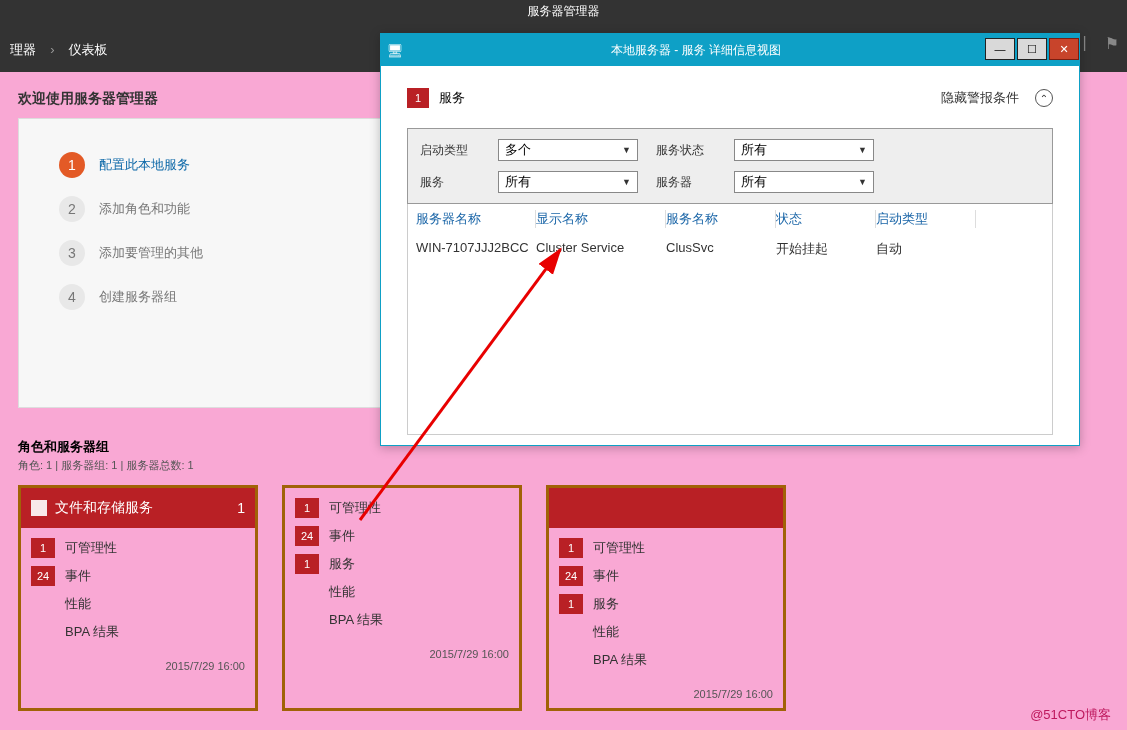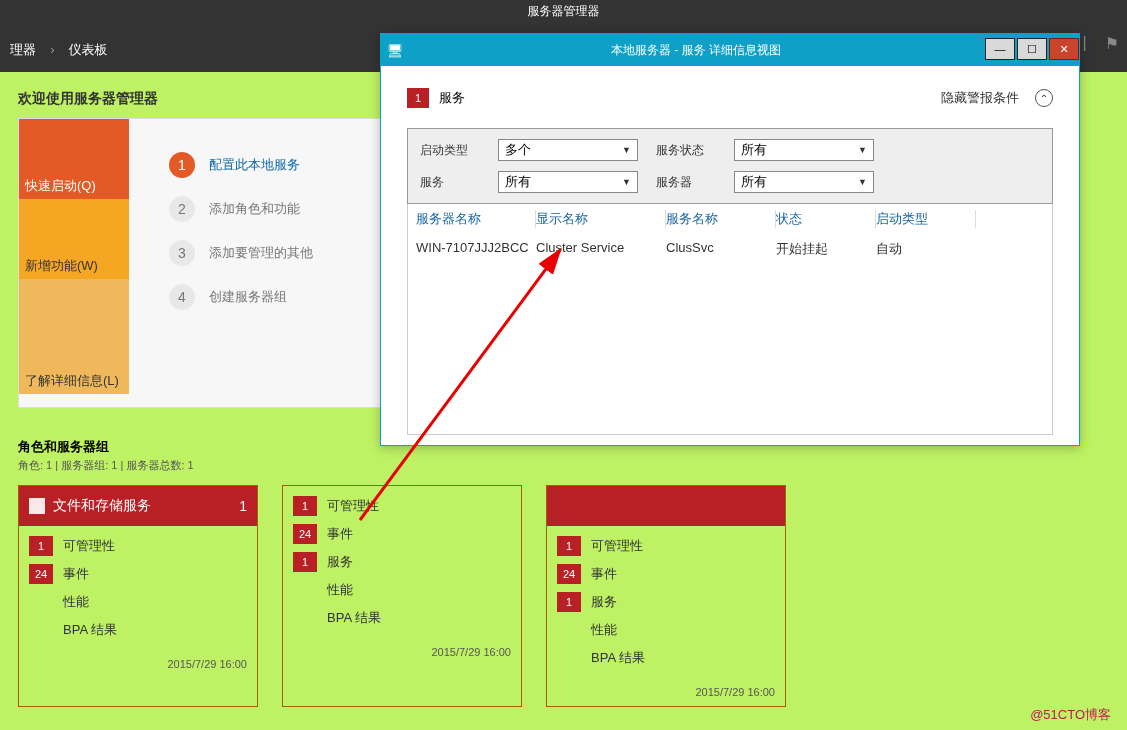--- a/index.html
+++ b/index.html
@@ -3,40 +3,40 @@
 <meta charset="utf-8">
 <style>
 *{box-sizing:border-box;margin:0;padding:0;font-family:"Microsoft YaHei","Segoe UI",sans-serif;font-size:13px}
 body{background:#fff;overflow:hidden;width:1127px;height:730px;position:relative}
 .app-title-bar{background:#333;color:#fff;height:22px;text-align:center;line-height:22px;font-size:12px}
 .header{background:#333;color:#fff;height:50px;display:flex;align-items:center;padding:0 10px;position:relative}
 .breadcrumb{font-size:22px;font-weight:400;color:#fff}
 .breadcrumb .chev{margin:0 8px;color:#999}
 .hdr-icons{position:absolute;right:8px;top:12px;display:flex;gap:18px;color:#888}
 .hdr-icons span{font-size:16px}
-.content{padding:18px 0 16px 18px;background:#bef264;position:relative;height:calc(100% - 72px)}
+.content{padding:18px 0 16px 18px;background:#f9a8d4;position:relative;height:calc(100% - 72px)}
 .welcome-title{font-size:14px;color:#333;margin-bottom:10px;font-weight:bold}
 .welcome-box{display:flex;min-height:290px;border:1px solid #ddd;background:#f7f7f7;width:640px}
 .left-tiles{width:110px;display:flex;flex-direction:column}
 .tile{flex:0 0 auto;color:#fff;font-size:11px;display:flex;align-items:flex-end;padding:4px 6px}
 .tile.orange{background:#e35a26;height:80px}
 .tile.amber{background:#f5a623;height:80px}
 .tile.amber2{background:#efb85a;height:115px}
 .tile.orange .txt{color:#fff}
 .tile.amber .txt,.tile.amber2 .txt{color:#333}
 .steps{padding:24px 0 0 40px;flex:1}
 .step{display:flex;align-items:center;height:44px;font-size:18px;color:#0c68a8}
 .step.dim{color:#777}
 .step .num{width:26px;height:26px;border-radius:50%;display:flex;align-items:center;justify-content:center;font-size:14px;margin-right:14px}
 .step.primary .num{background:#e35a26;color:#fff}
 .step.dim .num{background:#e8e8e8;color:#777}
 .groups-title{margin-top:30px;font-size:13px;font-weight:bold}
 .groups-sub{font-size:11px;color:#555;margin-top:2px}
 .cards{display:flex;gap:24px;margin-top:12px}
-.card{width:240px;border:1px solid #a16207}
+.card{width:240px;border:3px solid #a16207}
 .card-h{height:40px;display:flex;align-items:center;color:#fff;padding:0 10px;gap:8px}
 .card-h.red{background:#b92025}
 .card-h .ico{width:16px;height:16px;background:#fff;opacity:.9}
 .card-h .ico.srv{background:linear-gradient(#fff,#fff)}
 .card-h .ttl{flex:1;font-size:14px}
 .card-h .cnt{font-size:14px}
 .card-body{padding:6px 0 0 0}
 .row{display:flex;align-items:center;height:28px;padding:0 10px;gap:10px;font-size:12px;color:#333}
 .badge{width:24px;height:20px;background:#b92025;color:#fff;display:flex;align-items:center;justify-content:center;font-size:11px}
 .row.nob{padding-left:44px}
@@ -83,31 +83,20 @@
     <span>↻</span>
     <span>|</span>
     <span>⚑</span>
   </div>
 </div>
 
 <div class="content">
   <div class="welcome-title">欢迎使用服务器管理器</div>
 
   <div class="welcome-box">
-    <div class="left-tiles">
-      <div class="tile orange">
-          <span class="txt">快速启动(Q)</span>
-        </div>
-      <div class="tile amber">
-          <span class="txt">新增功能(W)</span>
-        </div>
-      <div class="tile amber2">
-          <span class="txt">了解详细信息(L)</span>
-        </div>
-    </div>
     <div class="steps">
       <div class="step primary">
           <span class="num">1</span>
           <span>配置此本地服务</span>
         </div>
       <div class="step dim">
           <span class="num">2</span>
           <span>添加角色和功能</span>
         </div>
       <div class="step dim">

